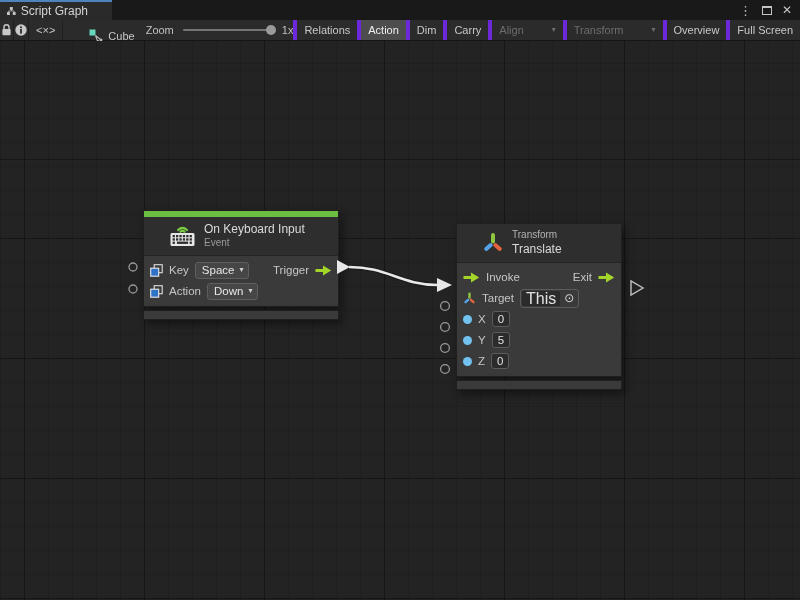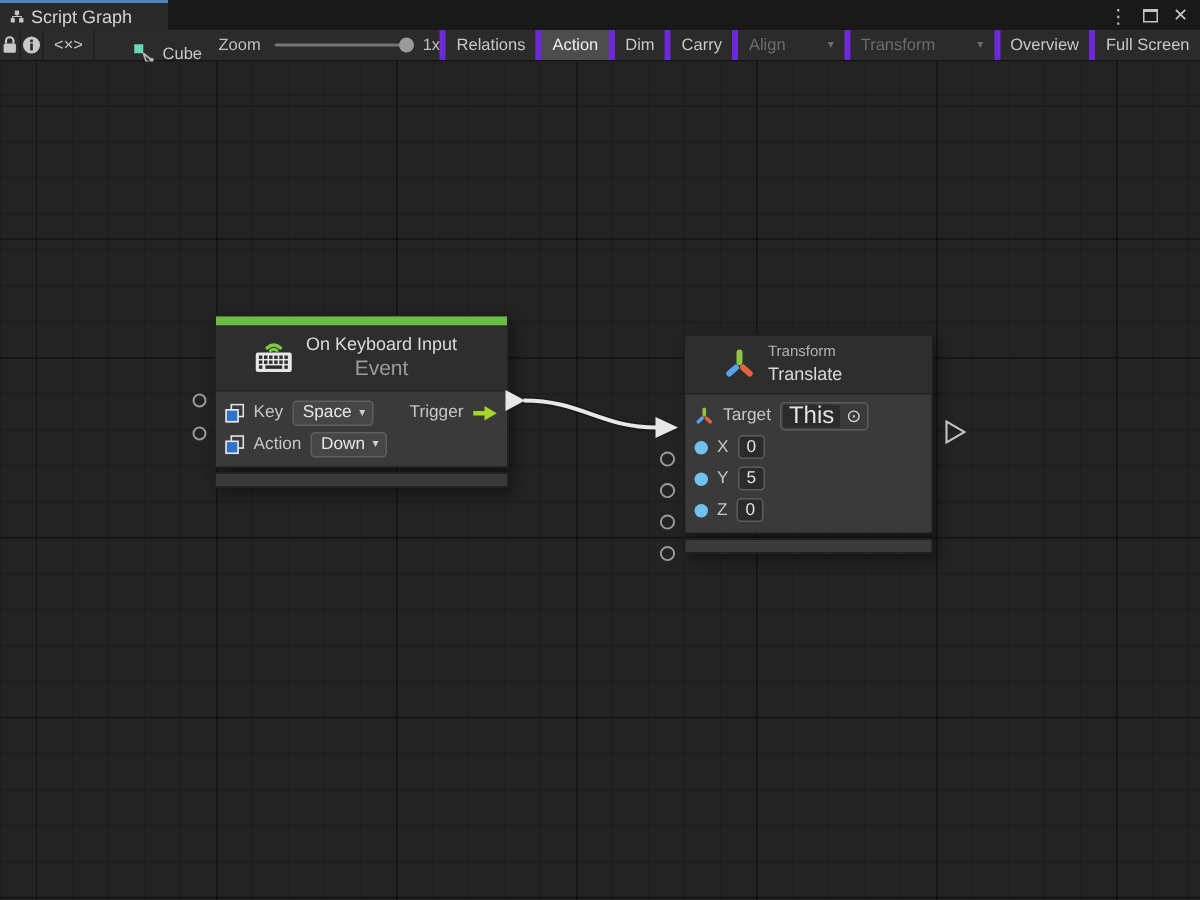--- a/index.html
+++ b/index.html
@@ -45,21 +45,21 @@
       repeating-linear-gradient(0deg,  rgba(0,0,0,0.10) 0 1px, transparent 1px 24px);
     background-position: 24px 0, 0 119px, 0 0, 0 23px;}
 
   
   .node{position:absolute;}
   .node-main{background:#3a3a3a;border:1px solid #1f1f1f;box-shadow:3px 4px 9px rgba(0,0,0,0.45);}
   .accent-bar{height:6px;background:#6cbe43;}
   .node-header{display:flex;align-items:center;gap:8px;background:#2e2e2e;padding:5px 25px;border-bottom:1px solid #242424;}
   .nh-text{display:flex;flex-direction:column;line-height:1.25;}
   .nh-title{font-size:12px;color:#dadada;}
-  .nh-sub{font-size:14px;color:#9b9b9b;text-align:center;}
+  .nh-sub{font-size:10px;color:#9b9b9b;}
   .nh-cat{font-size:10px;color:#b2b2b2;}
   .node-body{padding:4px 6px;}
   .node-row{display:flex;align-items:center;height:21px;gap:6px;font-size:11.5px;color:#c6c6c6;}
   .row-spacer{flex:1;}
   .node-footer{height:10px;background:#3a3a3a;border:1px solid #1f1f1f;margin-top:3px;
     box-shadow:3px 4px 9px rgba(0,0,0,0.45);}
   .dropdown{display:inline-flex;align-items:center;background:#464646;border:1px solid #5f5f5f;border-radius:3px;
     padding:1px 5px 2px 6px;color:#e6e6e6;font-size:11.5px;}
   .dropdown .caret{color:#cfcfcf;}
   .value-field{display:inline-block;background:#2b2b2b;border:1px solid #5c5c5c;border-radius:3px;
@@ -234,20 +234,33 @@
             <line x1="4.2" y1="17" x2="8.7" y2="13" stroke="#56a3e9" stroke-width="4" stroke-linecap="round"></line>
             <line x1="17.8" y1="17" x2="13.3" y2="13" stroke="#e2643e" stroke-width="4" stroke-linecap="round"></line>
           </svg>
           <div class="nh-text">
             <span class="nh-cat">Transform</span>
             <span class="nh-title">Translate</span>
           </div>
         </div>
         <div class="node-body">
           <div class="node-row">
+            <svg width="17" height="11" viewBox="0 0 17 11">
+              <rect x="0.5" y="4" width="8" height="3" fill="#a3d629"></rect>
+              <polygon points="8,0.6 8,10.4 16.2,5.5" fill="#a3d629"></polygon>
+            </svg>
+            <span>Invoke</span>
+            <span class="row-spacer"></span>
+            <span>Exit</span>
+            <svg width="17" height="11" viewBox="0 0 17 11">
+              <rect x="0.5" y="4" width="8" height="3" fill="#a3d629"></rect>
+              <polygon points="8,0.6 8,10.4 16.2,5.5" fill="#a3d629"></polygon>
+            </svg>
+          </div>
+          <div class="node-row">
             <svg width="13" height="13" viewBox="0 0 13 13">
               <line x1="6.5" y1="1.8" x2="6.5" y2="5.6" stroke="#8ec63f" stroke-width="2.4" stroke-linecap="round"></line>
               <line x1="2.5" y1="10.2" x2="5.1" y2="7.8" stroke="#56a3e9" stroke-width="2.4" stroke-linecap="round"></line>
               <line x1="10.5" y1="10.2" x2="7.9" y2="7.8" stroke="#e2643e" stroke-width="2.4" stroke-linecap="round"></line>
             </svg>
             <span>Target</span>
             <span class="this-pill">
               <span class="this-box">This</span>
               <span class="scope-glyph">⊙</span>
             </span>

